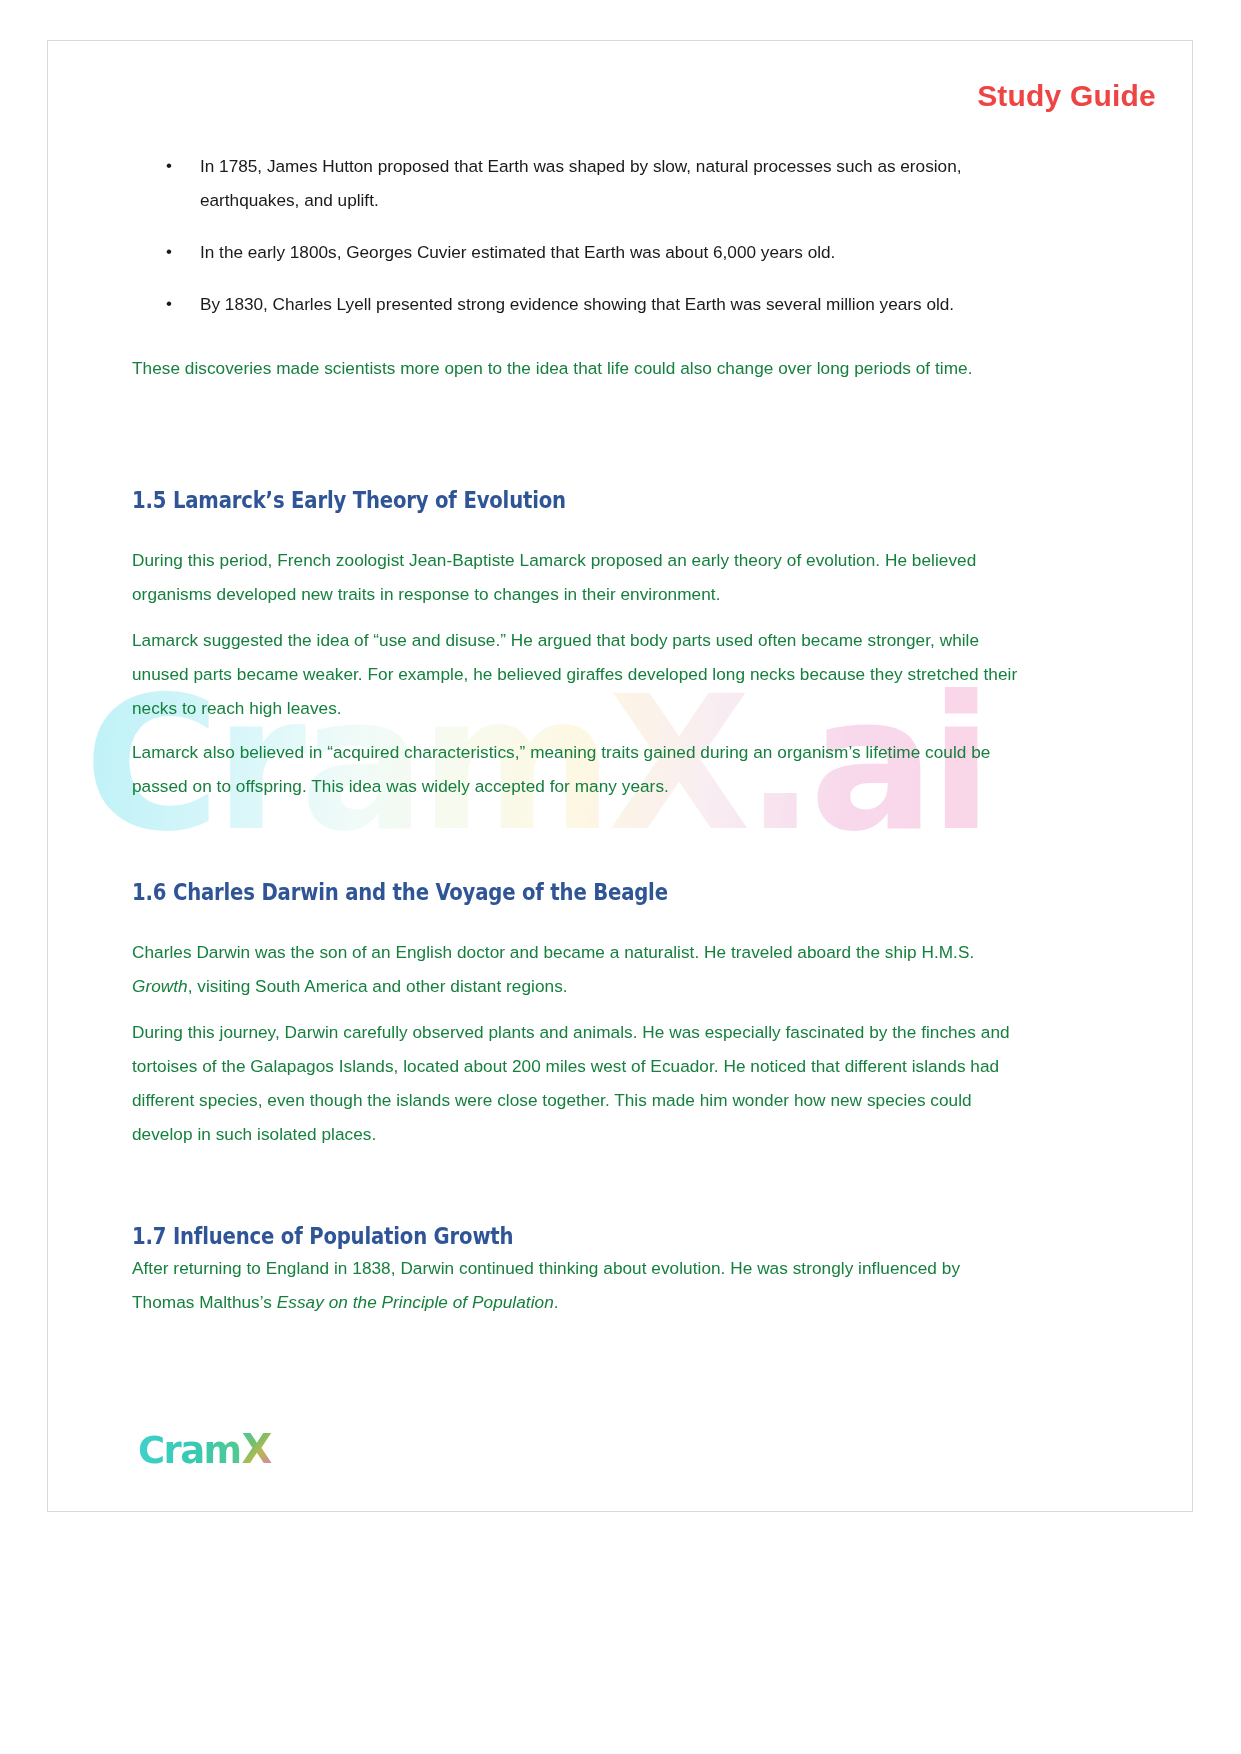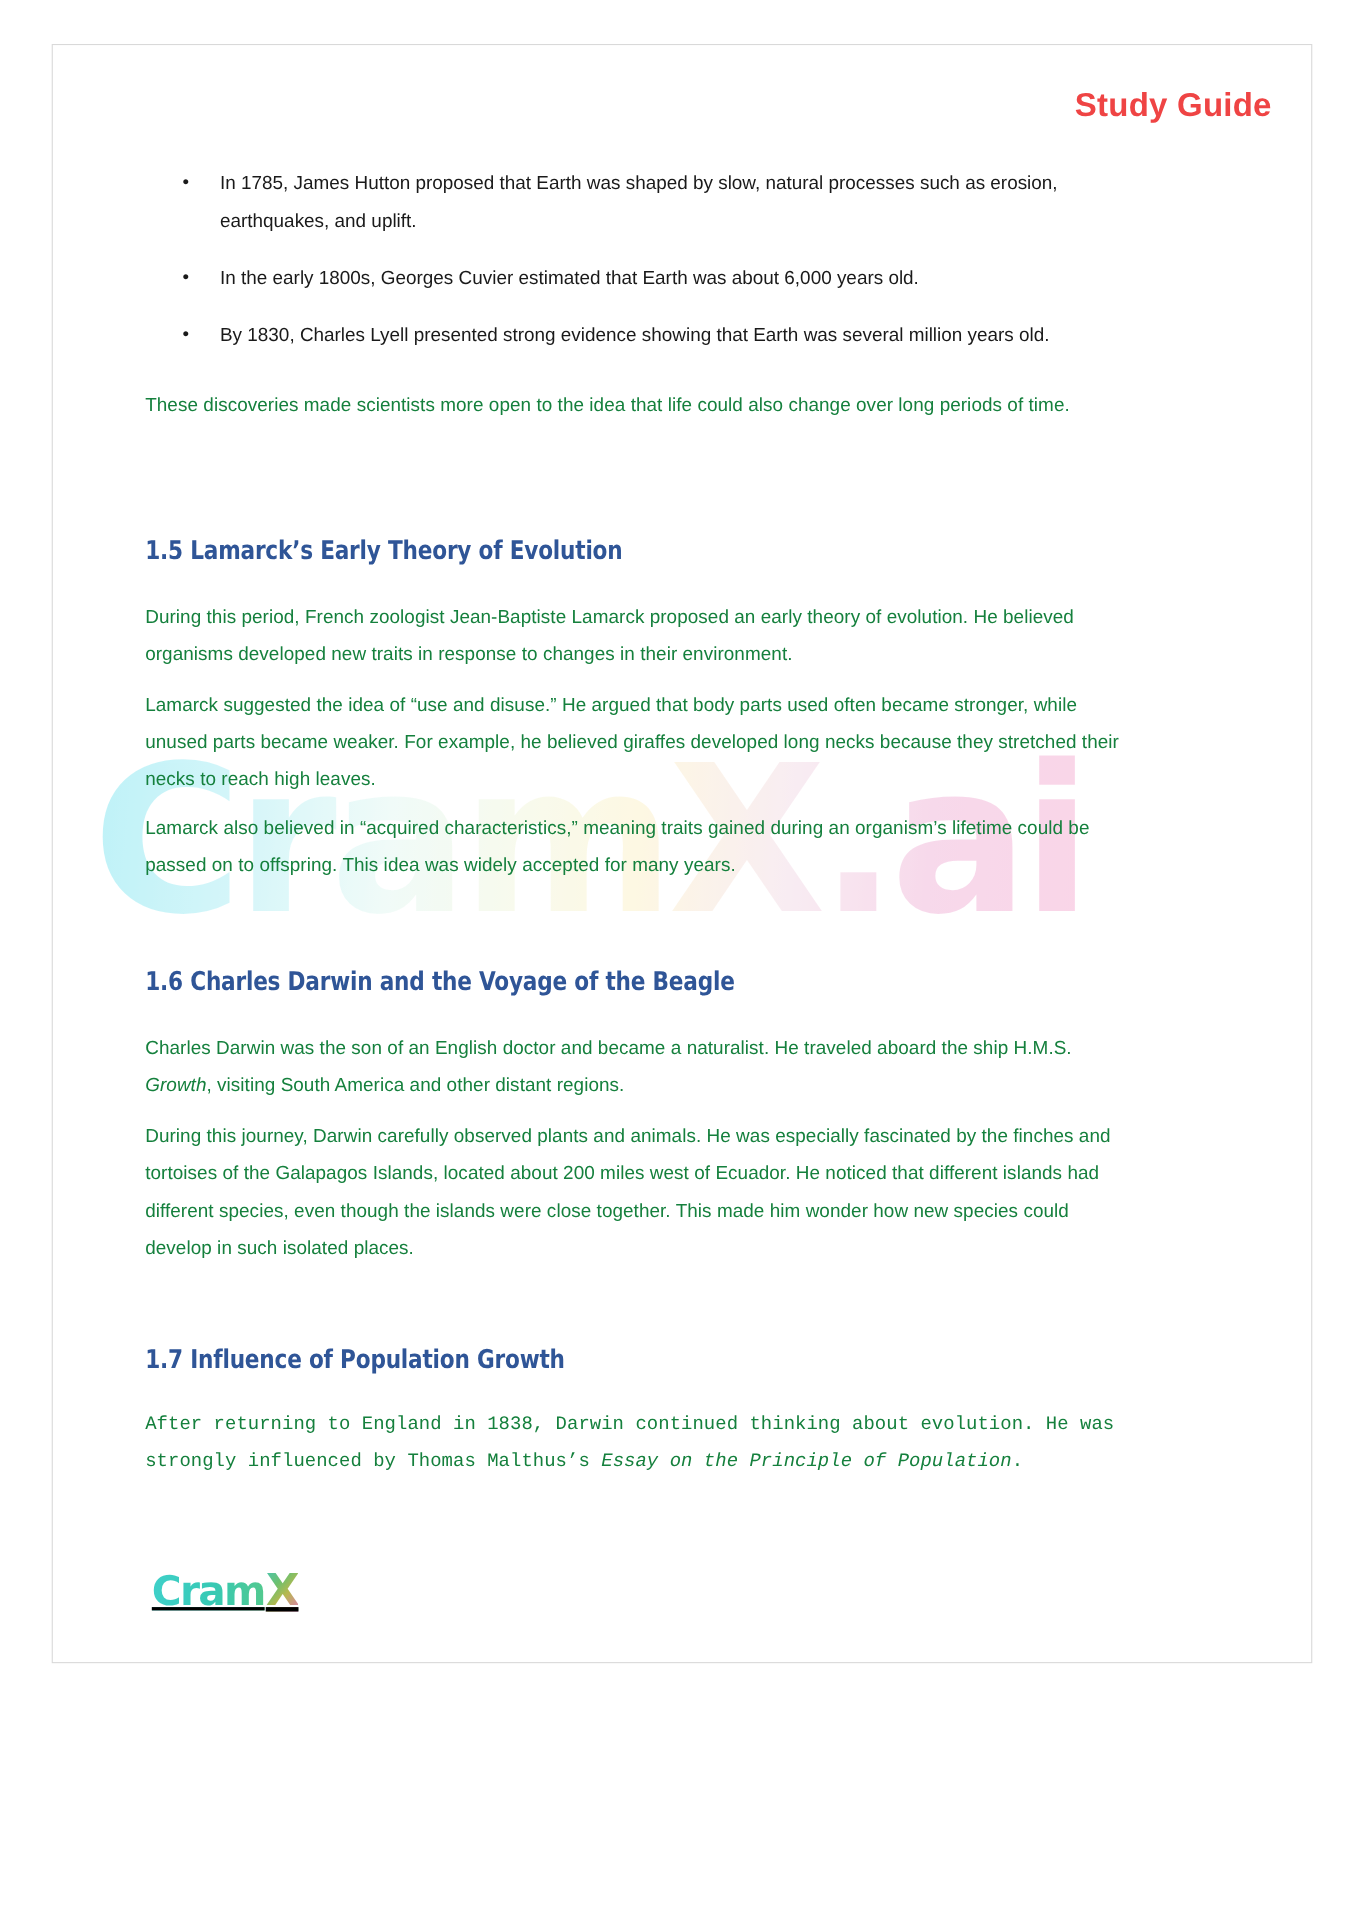--- a/index.html
+++ b/index.html
@@ -131,22 +131,21 @@
     white-space: nowrap;
   }
 
   
   #footer-logo {
     position: absolute;
     left: 90px;
     bottom: 42px;
     height: 46px;
     display: flex;
-    align-items: center;
-    text-decoration: underline;
+    align-items: flex-end;
   }
   .logo-cram {
     font-family: "DejaVu Sans", sans-serif;
     font-weight: bold;
     font-size: 37px;
     letter-spacing: -1.6px;
     background: linear-gradient(90deg, #3fd0c9 0%, #37c9b4 55%, #53c98e 100%);
     -webkit-background-clip: text;
     background-clip: text;
     color: transparent;
@@ -209,21 +208,21 @@
     <div class="body-col" style="top:836px;">
       <h2 class="section-heading">1.6 Charles Darwin and the Voyage of the Beagle</h2>
       <p class="para" style="margin-top:28px;">
         <span>Charles Darwin was the son of an English doctor and became a naturalist. He traveled aboard the ship H.M.S. </span><span class="em">Growth</span><span>, visiting South America and other distant regions.</span>
       </p>
       <p class="para" style="margin-top:12px;">During this journey, Darwin carefully observed plants and animals. He was especially fascinated by the finches and tortoises of the Galapagos Islands, located about 200 miles west of Ecuador. He noticed that different islands had different species, even though the islands were close together. This made him wonder how new species could develop in such isolated places.</p>
     </div>
 
     <div class="body-col" style="top:1180px;">
       <h2 class="section-heading">1.7 Influence of Population Growth</h2>
-      <p class="para" style="margin-top:28px;font-family:Liberation Mono, monospace;">
+      <p class="para" style="">
         <span>After returning to England in 1838, Darwin continued thinking about evolution. He was strongly influenced by Thomas Malthus’s </span><span class="em">Essay on the Principle of Population</span><span>.</span>
       </p>
     </div>
 
     <div id="footer-logo">
       <span class="logo-cram">Cram</span>
         <span class="logo-x">X</span>
     </div>
 
   </div>

